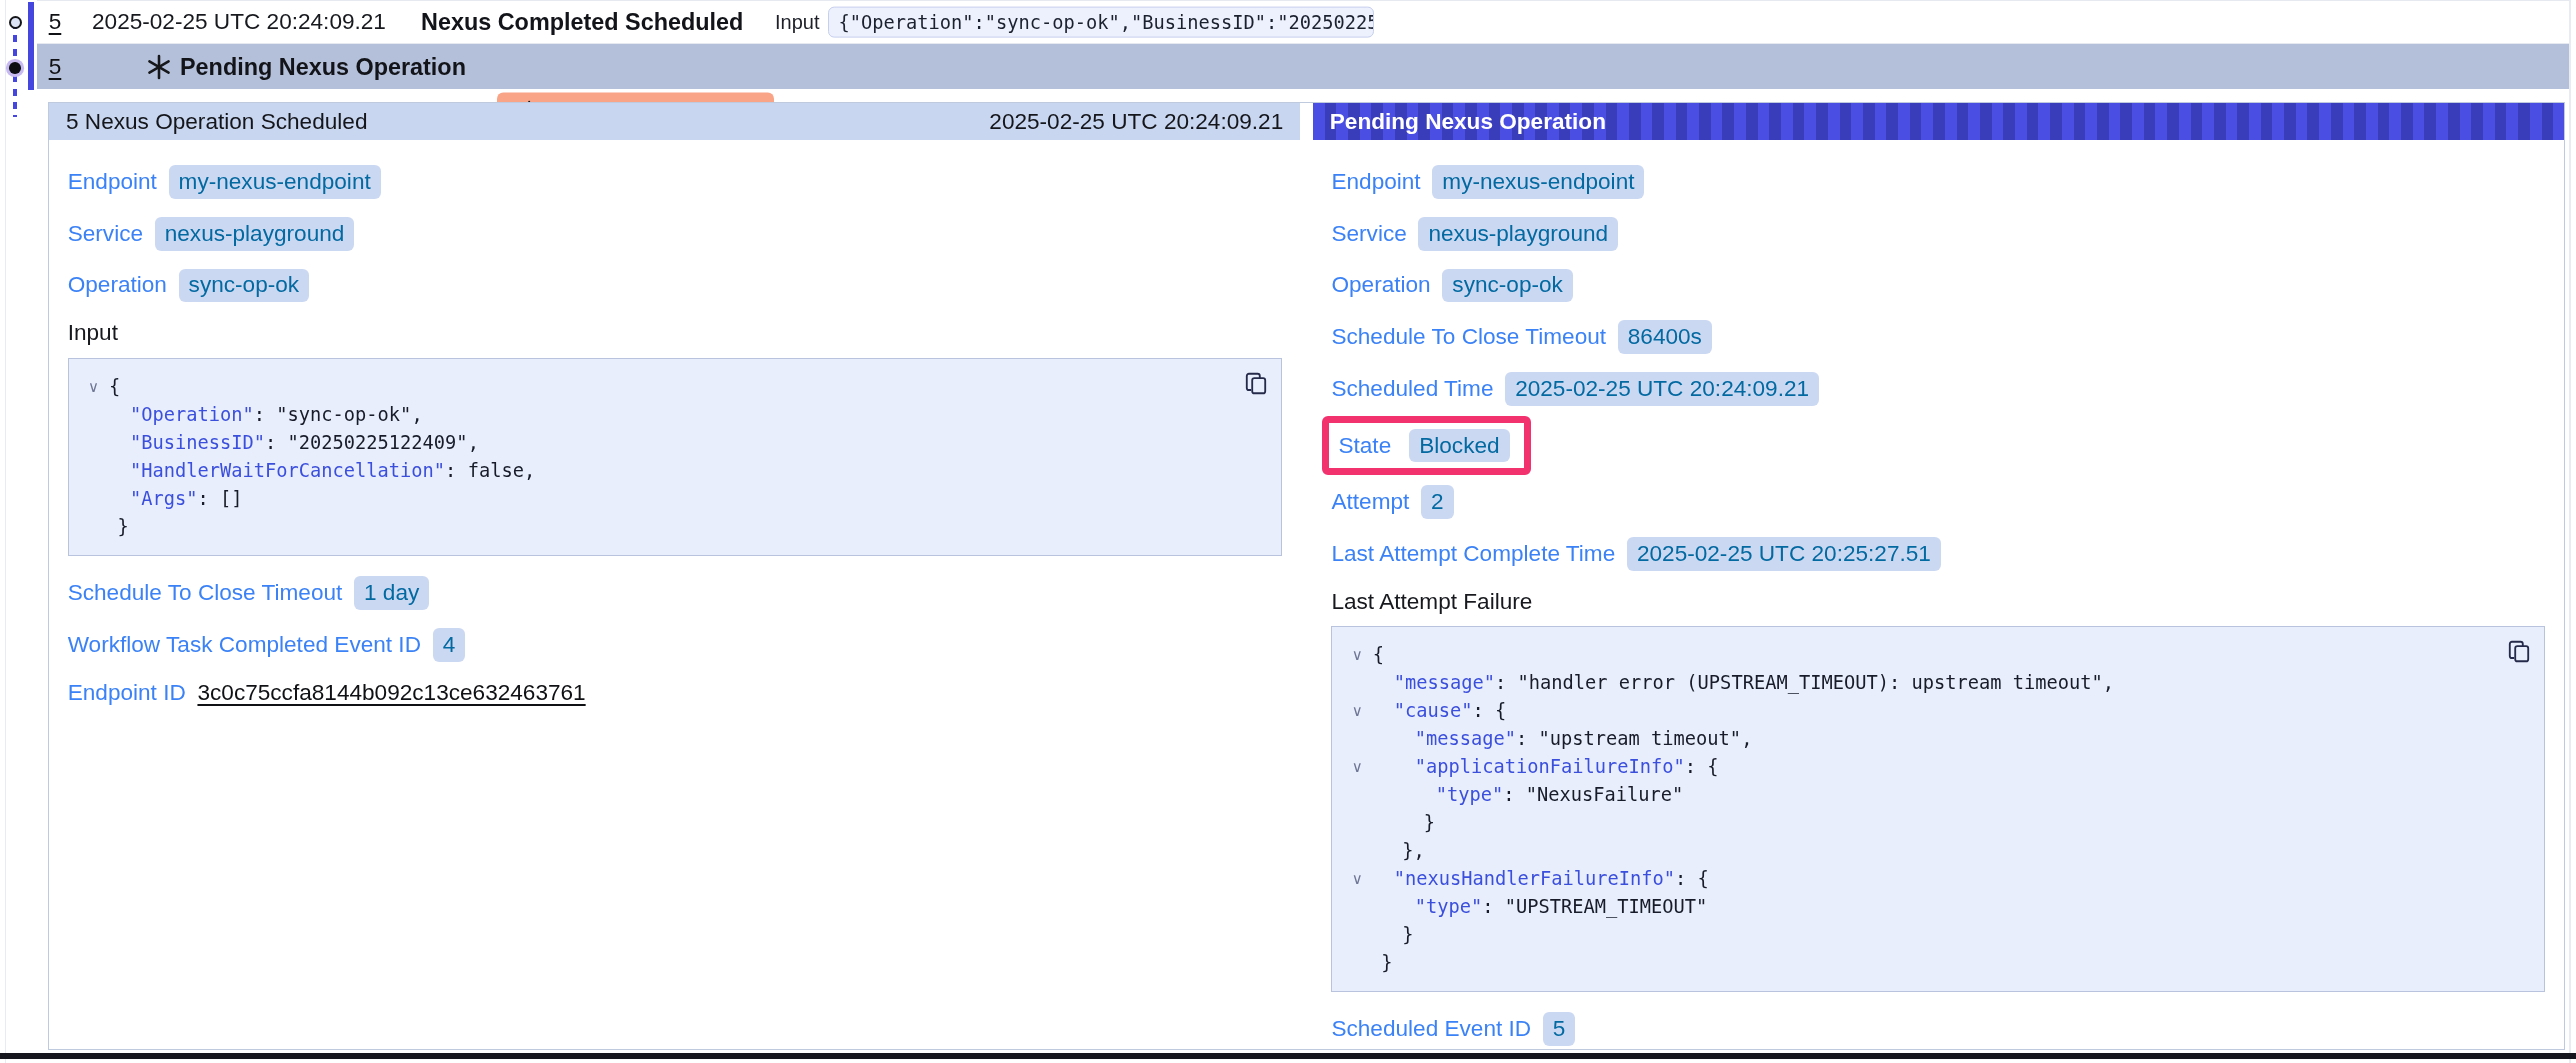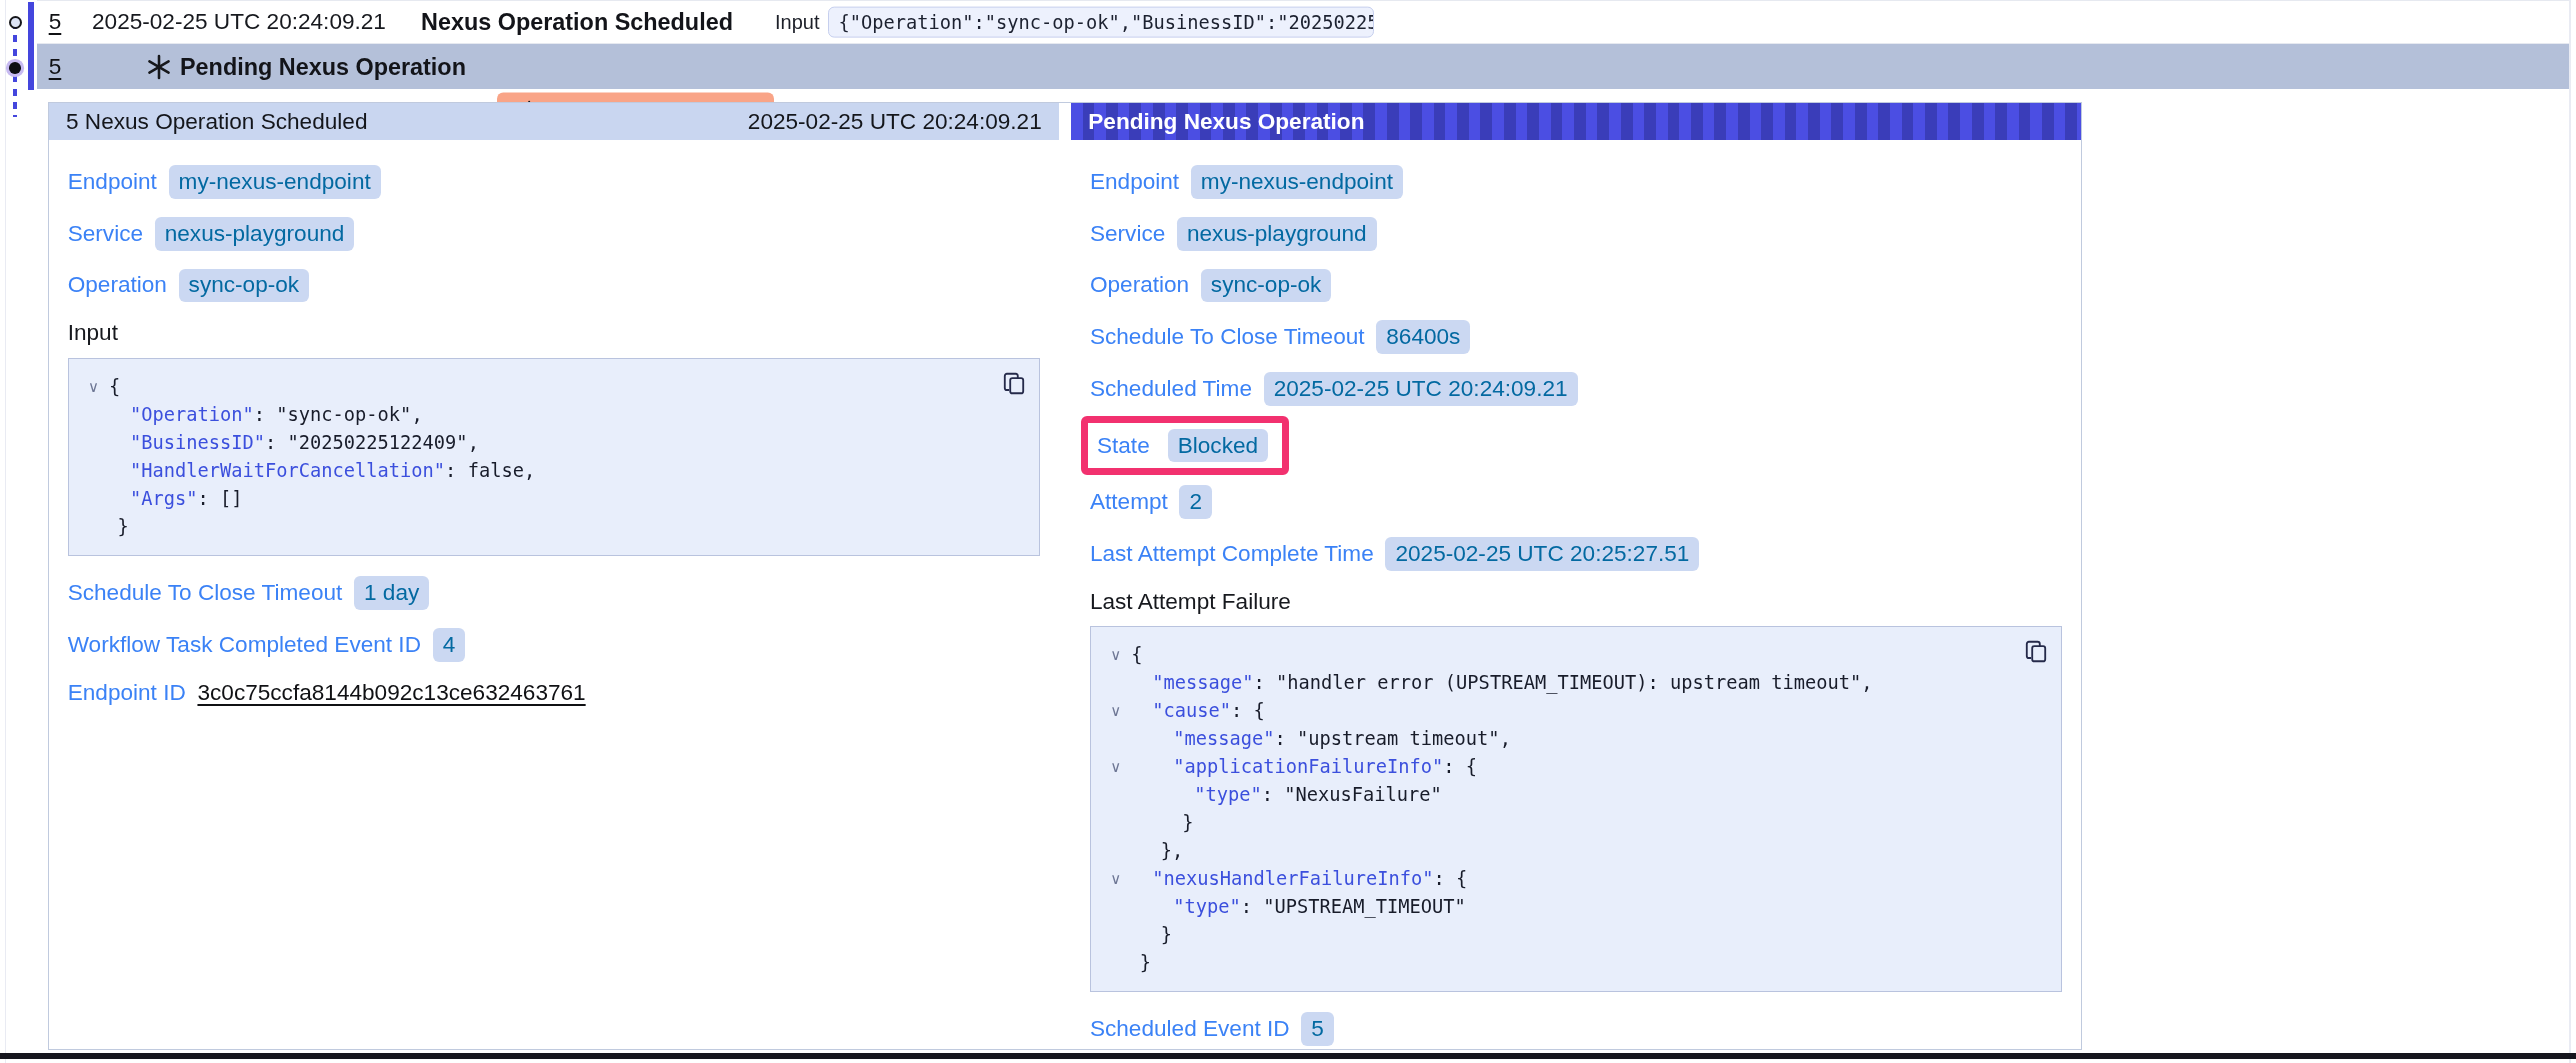--- a/index.html
+++ b/index.html
@@ -43,21 +43,21 @@
   .asterisk-icon { left:108px; width:28px; height:28px; }
   .row2 .row-name { left:143px; font-size:23.4px; font-weight:700; color:#131419; }
   .retry-badge {
     left:460px; display:inline-flex; align-items:center; gap:10px;
     background:var(--retry-badge-bg,#f9a487); border-radius:6.2px; padding:5.5px 12.5px;
     font-size:22px; color:#6d28d9;margin-top:44px;
   }
 
   
   .detail-container {
-    position:absolute; left:48px; top:102px; width:2034px; height:948px;
+    position:absolute; left:48px; top:102px; width:2517px; height:948px;
     border:1.6px solid #c0cade; background:#fff; display:flex; gap:12.5px;
   }
   .panel { flex:1 1 0; display:flex; flex-direction:column; min-width:0; }
   .panel-header {
     height:37px; flex:none; display:flex; align-items:center; justify-content:space-between;
     padding:0 17px; font-size:22.6px;
   }
   .panel-header.blue { background:var(--panel-header-bg,#c9d6f0); color:#14161b; font-weight:500; }
   .panel-header.striped {
     background:repeating-linear-gradient(90deg, var(--stripe-light,#4b4ee3) 0 11.7px, var(--stripe-dark,#3a3db9) 11.7px 23.4px);
@@ -108,21 +108,21 @@
 
   <div class="tl-dashes"></div>
   <div class="tl-circle-open"></div>
   <div class="tl-circle-filled"></div>
   <div class="accent-bar"></div>
 
   <div class="rows">
     <div class="event-row row1">
       <a class="row-id" href="#">5</a>
       <span class="row-time">2025-02-25 UTC 20:24:09.21</span>
-      <span class="row-name">Nexus Operation Scheduled</span>
+      <span class="row-name">Nexus Completed Scheduled</span>
       <span class="row-input-label">Input</span>
       <span class="row-input-badge">{"Operation":"sync-op-ok","BusinessID":"2025022512…</span>
     </div>
     <div class="event-row row2">
       <a class="row-id" href="#">5</a>
       <svg class="asterisk-icon" viewBox="0 0 24 24" fill="none" stroke="#17181c" stroke-width="2.2" stroke-linecap="round">
         <line x1="12" y1="2.5" x2="12" y2="21.5"></line>
         <line x1="3.8" y1="7.25" x2="20.2" y2="16.75"></line>
         <line x1="3.8" y1="16.75" x2="20.2" y2="7.25"></line>
       </svg>

